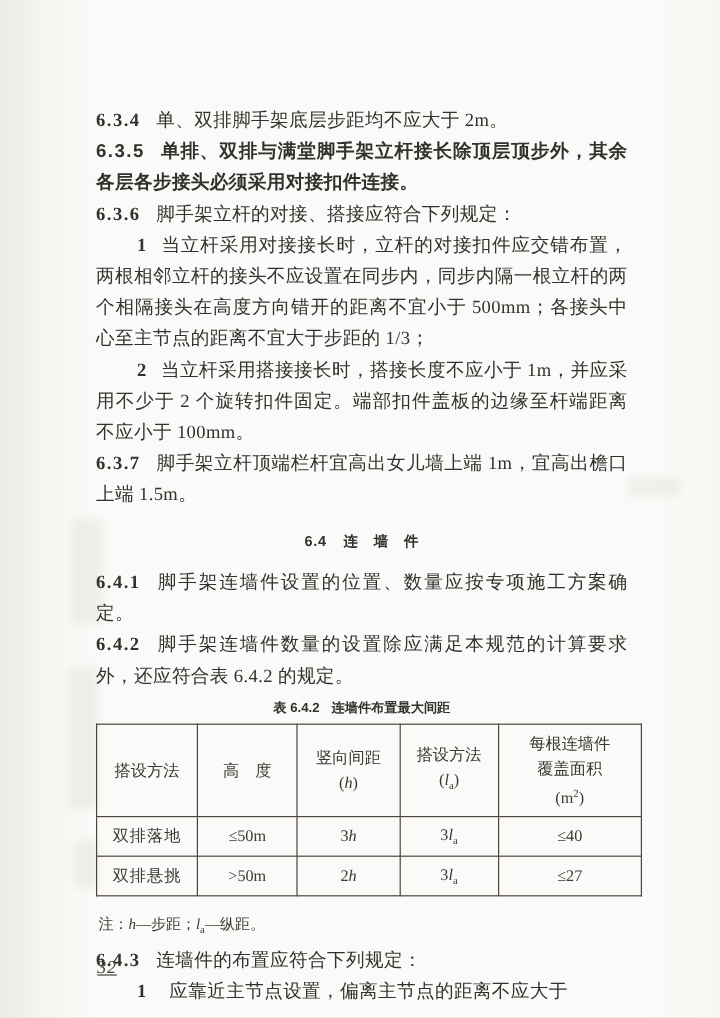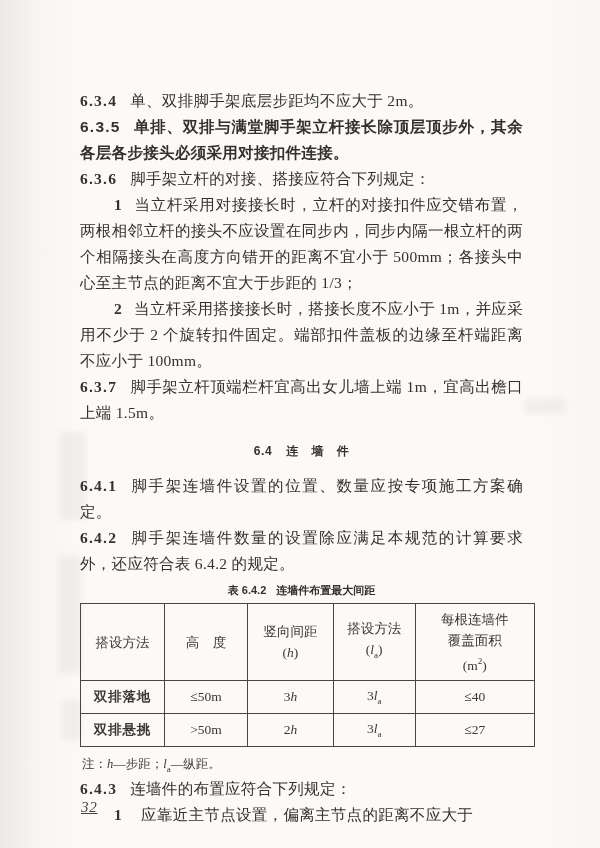--- a/index.html
+++ b/index.html
@@ -73,33 +73,33 @@
   }
   table.spec th, table.spec td {
     border: 1.4px solid #4a463f;
     text-align: center;
     vertical-align: middle;
     padding: 2px 2px;
     font-weight: normal;
   }
   table.spec thead th { height: 72px; line-height: 21px; }
   table.spec tbody td { height: 28px; }
-  table.spec td.method { font-weight: 700; letter-spacing: 0.06em; }
+  table.spec td.method { font-weight: 400; letter-spacing: 0.06em; }
   .col-method { width: 18.5%; }
   .col-height { width: 18.3%; }
   .col-vert   { width: 18.9%; }
   .col-horiz  { width: 18.0%; }
   .col-area   { width: 26.3%; }
   .var { font-style: italic; font-family: "Liberation Serif", "DejaVu Serif", serif; }
   sub.subv { font-size: 9px; }
   sup.supv { font-size: 9px; }
   .tbl-note {
     margin: 11px 0 0 2px;
     font-size: 12.5px;
-    line-height: 13px;
+    line-height: 25px;
     color: #3a3833;
   }
   .gap-643 { margin-top: 15px; }
   .spread { letter-spacing: 0.30em; font-family: Liberation Serif, serif; }
   .spread .cnum { margin-right: 18px; }
   .page-number {
     position: absolute;
     left: 81px;
     top: 799px;
     font-size: 15px;

